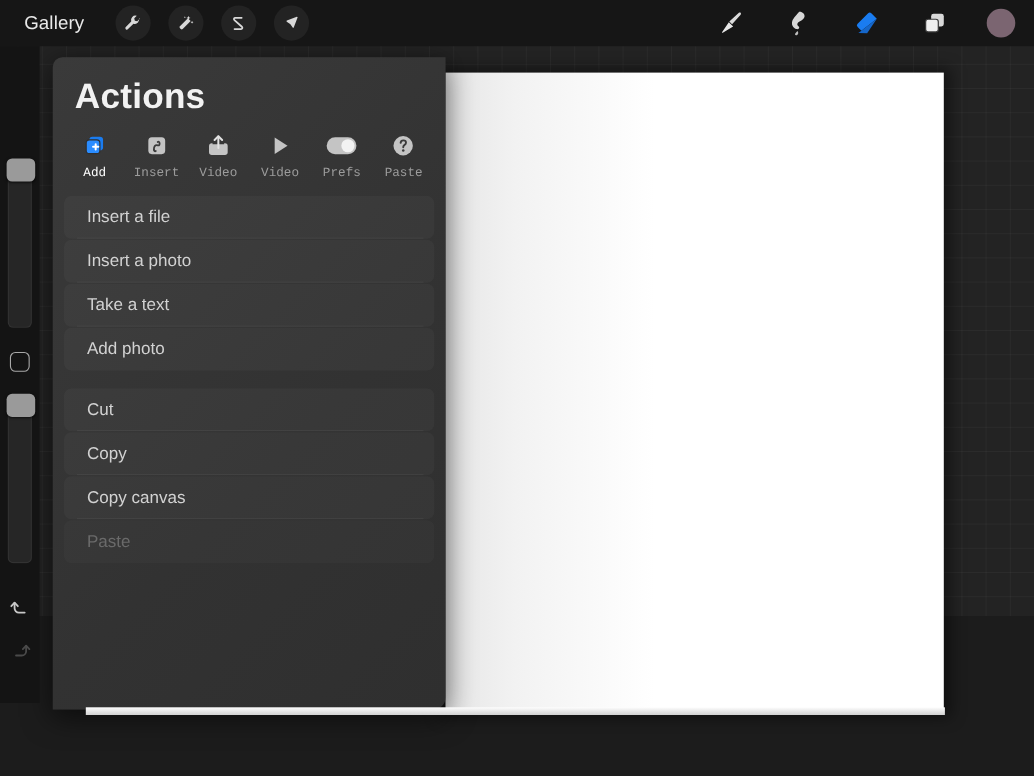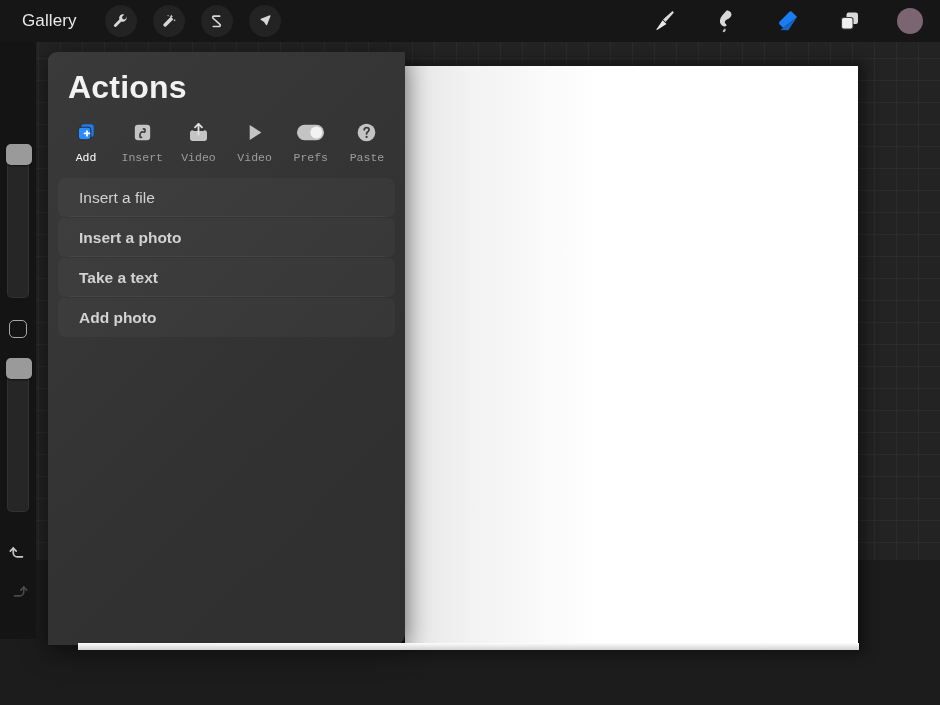--- a/index.html
+++ b/index.html
@@ -106,21 +106,21 @@
 
   
   .menu { margin-top:14px; padding:0 10px;text-align:right; }
   .group { border-radius:7px; overflow:hidden; }
   .row {
     position:relative; height:39px; display:flex; align-items:center;
     padding-left:21px; color:#d2d2d2; font-size:15.5px;
     background:rgba(255,255,255,.030);
     border-radius:7px;
   }
-  .row + .row { margin-top:1px;font-weight:bold; }
+  .row + .row { margin-top:1px; }
   .row::after {
     content:""; position:absolute; left:12px; right:10px; bottom:0;
     height:1px; background:rgba(255,255,255,.055);
   }
   .row.last::after { display:none; }
   .row.disabled { color:#6a6a6a; background:rgba(255,255,255,.022); }
   .group-gap { height:16px; }
 
   svg { display:block; }
 </style>
@@ -321,16 +321,22 @@
 
       <div class="group">
         <div class="row">Insert a file</div>
         <div class="row">Insert a photo</div>
         <div class="row">Take a text</div>
         <div class="row last">Add photo</div>
       </div>
 
       <div class="group-gap"></div>
 
+      <div class="group">
+        <div class="row">Cut</div>
+        <div class="row">Copy</div>
+        <div class="row">Copy canvas</div>
+        <div class="row last disabled">Paste</div>
+      </div>
     </div>
   </div>
 
 </div>
 
 </body></html>

